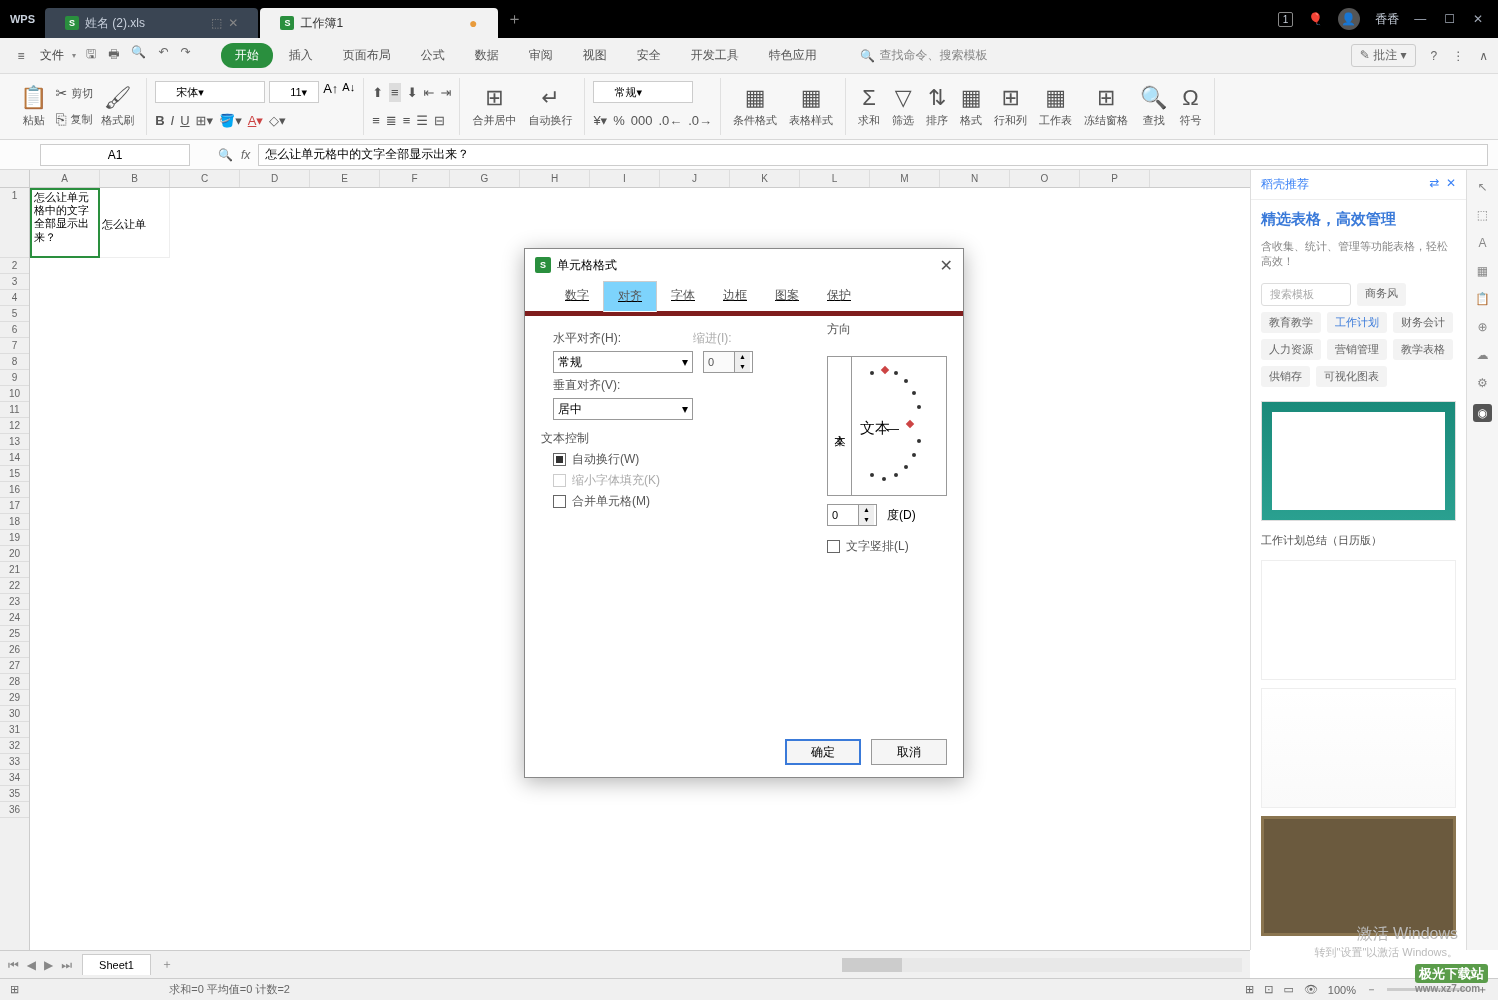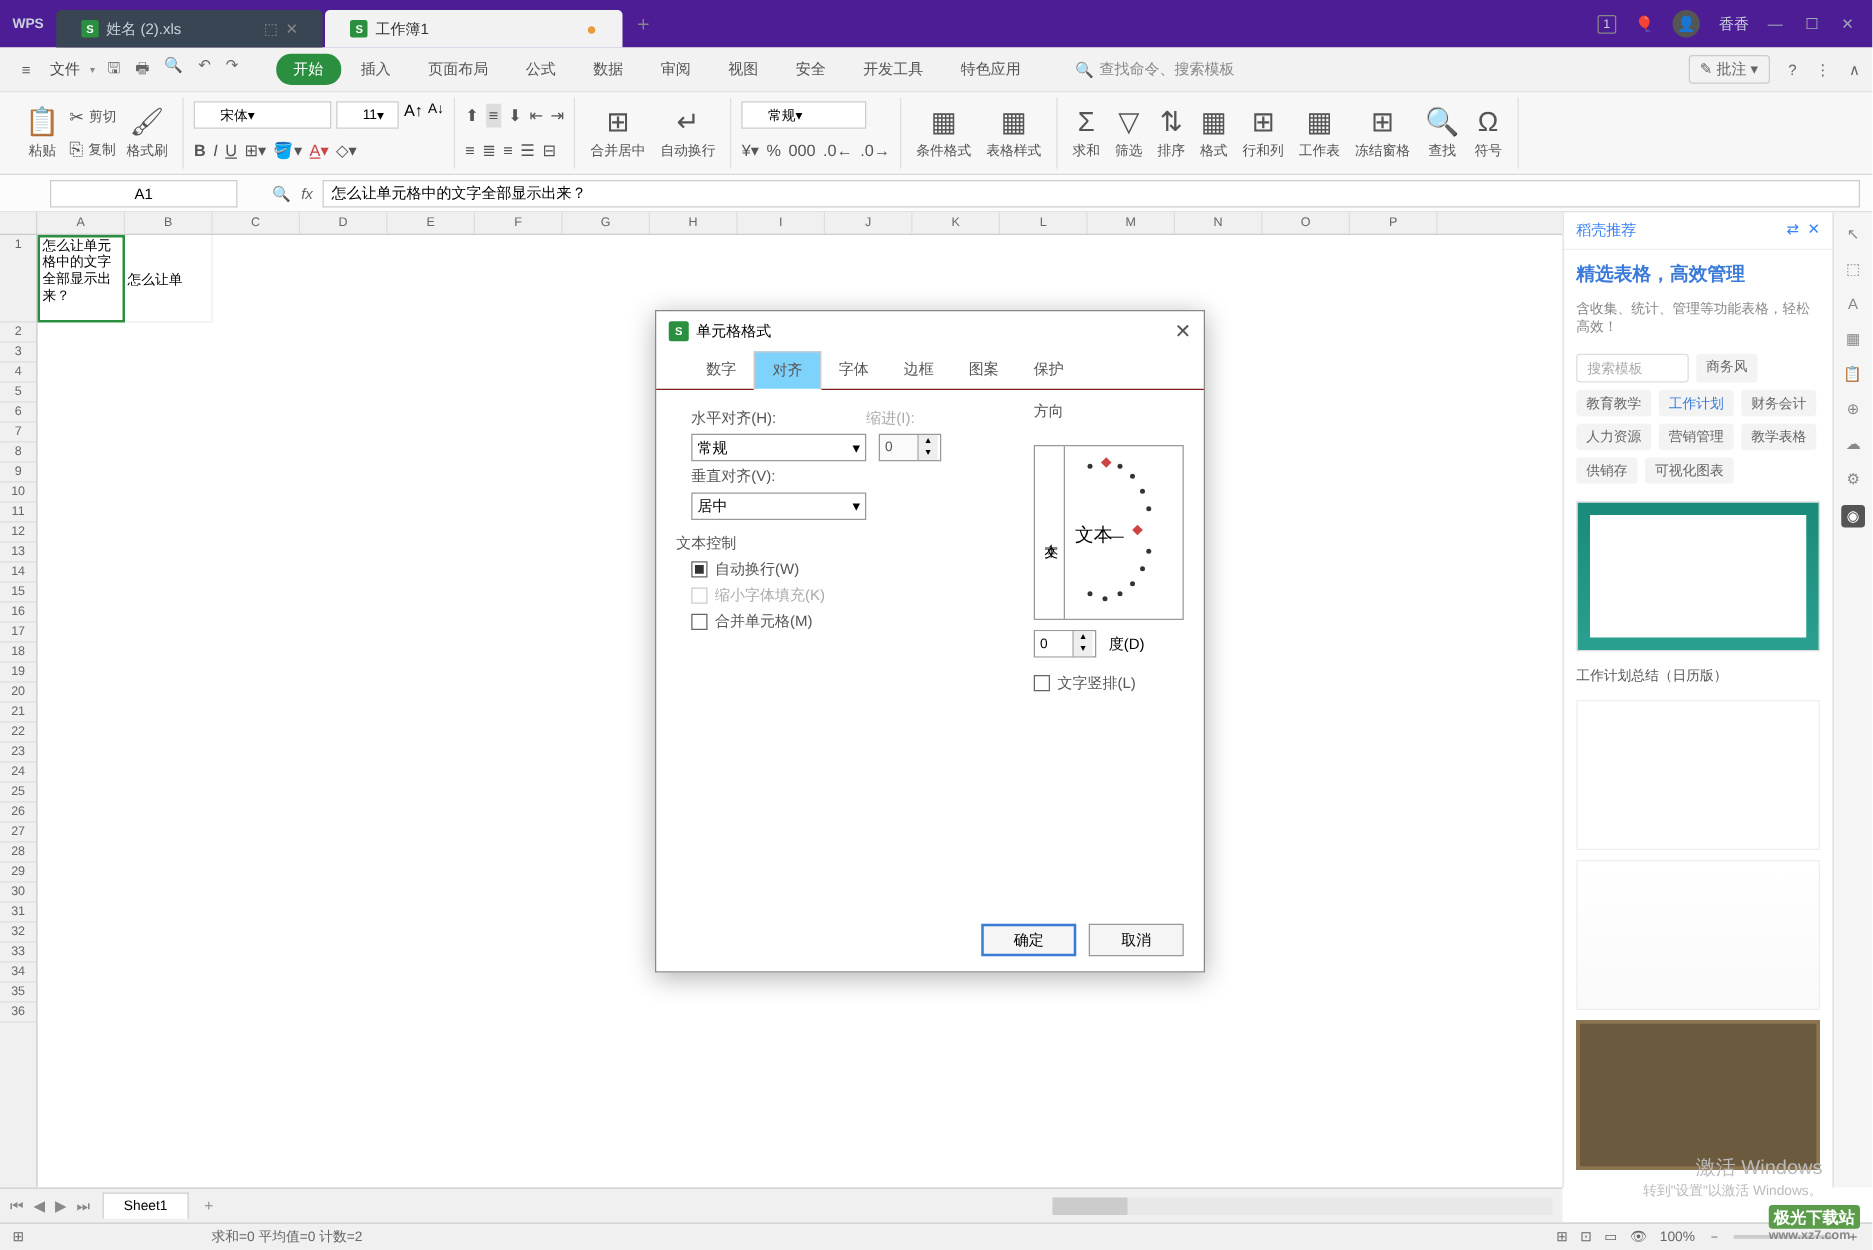--- a/index.html
+++ b/index.html
@@ -1,19 +1,19 @@
 <!DOCTYPE html>
 <html><head>
 <meta charset="utf-8">
 <style>
 * { margin: 0; padding: 0; box-sizing: border-box; font-family: "Microsoft YaHei", sans-serif; }
 body { width: 1498px; height: 1000px; background: #fff; overflow: hidden; position: relative; font-size: 12px; }
 
 
-.titlebar { height: 38px; background: #4c1d95; display: flex; align-items: center; color: #c8d0dc; }
+.titlebar { height: 38px; background: #000000; display: flex; align-items: center; color: #c8d0dc; }
 .wps-logo { width: 45px; text-align: center; font-weight: bold; font-size: 11px; }
 .tab { height: 30px; margin-top: 8px; padding: 0 20px; display: flex; align-items: center; gap: 6px; border-radius: 4px 4px 0 0; margin-right: 2px; }
 .tab.inactive { background: #3a4553; }
 .tab.active { background: #f2f2f2; color: #333; }
 .tab-icon { width: 14px; height: 14px; background: #2a8f3e; border-radius: 2px; display: inline-flex; align-items: center; justify-content: center; color: #fff; font-size: 9px; font-weight: bold; }
 .tab-close { margin-left: 20px; color: #e89b3c; font-size: 14px; }
 .tab-plus { width: 30px; text-align: center; font-size: 16px; color: #888; }
 .titlebar-right { margin-left: auto; display: flex; align-items: center; gap: 15px; padding-right: 15px; }
 .win-ctrl { display: flex; gap: 18px; color: #a0a8b5; font-size: 12px; }
 .user-badge { background: #555; border-radius: 50%; width: 22px; height: 22px; display: flex; align-items: center; justify-content: center; }
@@ -90,21 +90,21 @@
 
 
 .status-bar { position: absolute; bottom: 0; left: 0; right: 0; height: 22px; background: #f0f0f0; border-top: 1px solid #ccc; display: flex; align-items: center; padding: 0 10px; font-size: 11px; color: #666; }
 .status-right { margin-left: auto; display: flex; gap: 10px; align-items: center; }
 
 
 .dialog { position: absolute; left: 524px; top: 248px; width: 440px; height: 530px; background: #fff; border: 1px solid #888; box-shadow: 0 4px 20px rgba(0,0,0,0.3); }
 .dlg-title { height: 32px; display: flex; align-items: center; padding: 0 10px; gap: 6px; }
 .dlg-title .tab-icon { width: 16px; height: 16px; }
 .dlg-close { margin-left: auto; font-size: 16px; color: #555; }
-.dlg-tabs { display: flex; border-bottom: 1px solid #7f1d1d; padding: 0 26px; }
+.dlg-tabs { display: flex; border-bottom: 5px solid #7f1d1d; padding: 0 26px; text-decoration: underline; }
 .dlg-tab { padding: 6px 14px; color: #555; }
 .dlg-tab.active { border: 1px solid #ccc; border-bottom: 1px solid #fff; margin-bottom: -1px; background: #7dd3fc; }
 .dlg-body { padding: 10px 16px; }
 .dlg-group-label { color: #555; margin: 6px 0 4px; }
 .dlg-row { display: flex; align-items: center; gap: 10px; margin: 4px 0 4px 12px; }
 .dlg-label { color: #555; min-width: 80px; }
 .dlg-select { border: 1px solid #999; height: 22px; width: 140px; padding: 0 4px; background: #fff; display: flex; align-items: center; justify-content: space-between; }
 .dlg-spin { border: 1px solid #999; height: 22px; width: 50px; display: flex; }
 .dlg-spin input { border: none; width: 30px; padding: 0 4px; font-size: 11px; }
 .dlg-spin-btns { width: 16px; display: flex; flex-direction: column; border-left: 1px solid #999; }

